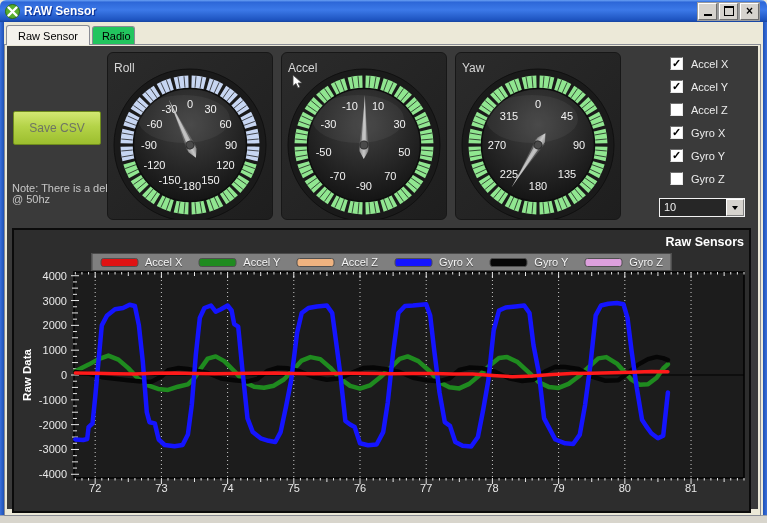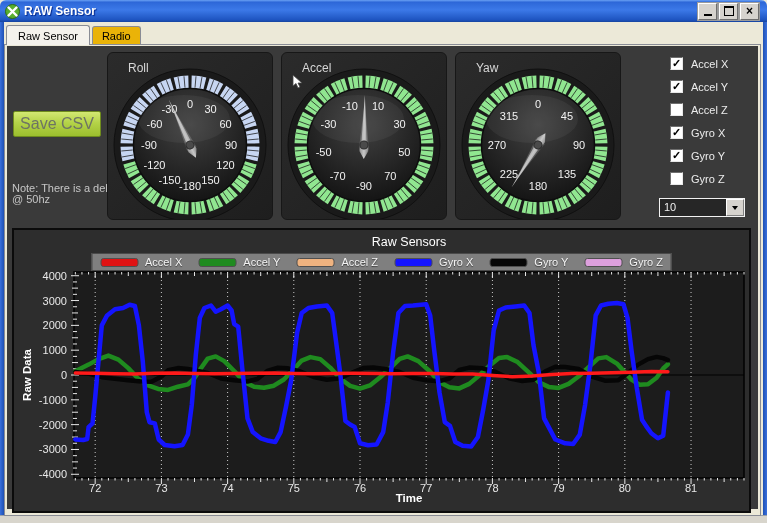--- a/index.html
+++ b/index.html
@@ -14,49 +14,49 @@
   .winbtn{width:17px;height:15px;background:#D6D3CE;border:1px solid;border-color:#FFFFFF #6E6E6E #6E6E6E #FFFFFF;
     display:flex;align-items:center;justify-content:center;font-size:10px;line-height:1;color:#000;box-shadow:0 0 0 1px #9B9B9B;}
   .glyph-min{width:8px;height:2px;background:#000;margin-top:7px;}
   .glyph-max{width:8px;height:7px;border:1px solid #000;border-top:2px solid #000;}
   .glyph-close{font-weight:bold;font-size:12px;margin-top:-1px;}
   .win-edge{position:absolute;top:22px;width:4px;height:494px;background:linear-gradient(90deg,#3A70DC,#1E50B4);}
   .win-edge.left{left:0;} .win-edge.right{right:0;background:linear-gradient(90deg,#1E50B4,#3A70DC);}
   .win-bottom{position:absolute;left:0;bottom:0;width:767px;height:7px;background:#D8D5CC;border-top:1px solid #9aa0a8;}
   
   .tabstrip{position:absolute;left:4px;top:22px;width:759px;height:22px;background:#ECE9D8;display:flex;align-items:flex-end;padding-left:2px;box-sizing:border-box;}
-  .tab{border:1px solid #898C95;border-bottom:none;border-radius:3px 3px 0 0;background:#eab308;
-    font-size:11px;color:#000;padding:3px 9px 2px 9px;margin-right:2px;position:relative;}
+  .tab{border:1px solid #898C95;border-bottom:none;border-radius:3px 3px 0 0;background:#22c55e;
+    font-size:11px;color:#000;padding:3px 3px 2px 9px;margin-right:2px;position:relative;}
   .tab.active{background:#F4F2EC;padding:4px 11px 3px 11px;z-index:3;margin-bottom:-1px;}
   .page{position:absolute;left:4px;top:44px;width:757px;height:472px;background:#ECE9D8;border:1px solid #898C95;box-sizing:border-box;z-index:2;}
   .panel{position:absolute;left:2px;top:1px;right:2px;bottom:6px;background:#3A3A3A;}
   
-  .save-btn{position:absolute;left:6px;top:65px;width:88px;height:26px;
+  .save-btn{position:absolute;left:6px;top:65px;width:88px;height:34px;
     background:linear-gradient(180deg,#D3E873 0%,#B4D348 45%,#9CBE2E 100%);
-    border:1px solid #6F8C1D;border-radius:2px;font-size:16px;color:#6E7464;font-family:"Liberation Sans",sans-serif;}
+    border:1px solid #6F8C1D;border-radius:2px;font-size:12px;color:#6E7464;font-family:"Liberation Sans",sans-serif;}
   .note{position:absolute;left:5px;top:137px;width:110px;font-size:11px;color:#C6C6C6;line-height:11px;}
   
   .gauge-panel{position:absolute;top:6px;width:164px;height:166px;border-radius:6px;
     background:linear-gradient(135deg,#2B2B2B,#1E1E1E);border:1px solid #171717;}
-  .gauge-title{position:absolute;left:20px;top:8px;font-size:12px;color:#D6D6D6;text-align:right;}
+  .gauge-title{position:absolute;left:6px;top:8px;font-size:12px;color:#D6D6D6;text-align:right;}
   
   .chk-col{position:absolute;right:10px;top:11px;width:78px;}
   .chk-row{display:flex;align-items:center;height:13px;margin-bottom:10px;}
   .chk-box{width:13px;height:13px;background:#FFFFFF;border:1px solid;border-color:#6E6E6E #E8E8E8 #E8E8E8 #6E6E6E;
     box-sizing:border-box;display:flex;align-items:center;justify-content:center;font-size:11px;font-weight:bold;color:#000;line-height:1;}
   .chk-label{font-size:11px;color:#ECECEC;margin-left:8px;}
   
   .dropdown{position:absolute;right:13px;top:152px;width:86px;height:19px;background:#262626;border:1px solid #F2F2F2;box-sizing:border-box;}
   .dropdown .val{position:absolute;left:4px;top:2px;font-size:11px;color:#EFEFEF;}
   .dropdown .btn{position:absolute;right:0;top:0;bottom:0;width:16px;background:#D6D3CE;
     border:1px solid;border-color:#FFFFFF #808080 #808080 #FFFFFF;display:flex;align-items:center;justify-content:center;}
   .dropdown .btn span{width:0;height:0;border-left:3px solid transparent;border-right:3px solid transparent;border-top:4px solid #000;}
   
   .chart{position:absolute;left:5px;top:182px;width:735px;height:281px;background:#2D2D2D;border:2px solid #0B0B0B;box-sizing:content-box;}
-  .chart-title{position:absolute;left:60px;top:5px;width:670px;text-align:center;font-size:12.5px;font-weight:normal;color:#FFFFFF;}
+  .chart-title{position:absolute;left:60px;top:5px;width:670px;text-align:right;font-size:12.5px;font-weight:bold;color:#FFFFFF;}
   .legend{position:absolute;left:50%;top:23px;transform:translateX(-50%);display:flex;align-items:center;
     background:#7F7F7F;border:1px solid #4A4A4A;padding:2px 8px;white-space:nowrap;}
   .legend .sw{width:36px;height:7px;border-radius:3px;border:1px solid #4F4F4F;margin-right:7px;}
   .legend .lbl{font-size:11px;color:#F4F4F4;text-shadow:0 1px 1px #3A3A3A;margin-right:16px;}
   .legend .lbl:last-child{margin-right:0;}
   .xlabel{position:absolute;left:60px;top:262px;width:670px;text-align:center;font-size:11.5px;font-weight:bold;color:#FFFFFF;}
   .ylabel{position:absolute;left:-26px;top:138px;width:80px;height:14px;text-align:center;
     transform:rotate(-90deg);font-size:11.5px;font-weight:bold;color:#FFFFFF;}
   .cursor{position:absolute;left:292px;top:74px;z-index:9;}
 </style>
@@ -456,21 +456,20 @@
             <span class="lbl">Accel Y</span>
             <span class="sw" style="background: rgb(239, 179, 128);"></span>
             <span class="lbl">Accel Z</span>
             <span class="sw" style="background: rgb(20, 20, 255);"></span>
             <span class="lbl">Gyro X</span>
             <span class="sw" style="background: rgb(6, 6, 6);"></span>
             <span class="lbl">Gyro Y</span>
             <span class="sw" style="background: rgb(221, 160, 221);"></span>
             <span class="lbl">Gyro Z</span>
           </div>
-        <div class="xlabel">Time</div>
         <div class="ylabel">Raw Data</div>
       <svg width="735" height="281" viewBox="0 0 735 281" style="position: absolute; left: 0px; top: 0px;">
             <rect x="60" y="42" width="670" height="206" fill="#1C1C1C" stroke="#000000" stroke-width="1.5"></rect>
             <line x1="81.18577075098771" y1="42" x2="81.18577075098771" y2="248" stroke="#E8E8E8" stroke-width="1" stroke-dasharray="1 3" opacity="0.85"></line>
             <line x1="147.39130434782572" y1="42" x2="147.39130434782572" y2="248" stroke="#E8E8E8" stroke-width="1" stroke-dasharray="1 3" opacity="0.85"></line>
             <line x1="213.59683794466372" y1="42" x2="213.59683794466372" y2="248" stroke="#E8E8E8" stroke-width="1" stroke-dasharray="1 3" opacity="0.85"></line>
             <line x1="279.80237154150177" y1="42" x2="279.80237154150177" y2="248" stroke="#E8E8E8" stroke-width="1" stroke-dasharray="1 3" opacity="0.85"></line>
             <line x1="346.00790513833977" y1="42" x2="346.00790513833977" y2="248" stroke="#E8E8E8" stroke-width="1" stroke-dasharray="1 3" opacity="0.85"></line>
             <line x1="412.21343873517776" y1="42" x2="412.21343873517776" y2="248" stroke="#E8E8E8" stroke-width="1" stroke-dasharray="1 3" opacity="0.85"></line>
             <line x1="478.41897233201576" y1="42" x2="478.41897233201576" y2="248" stroke="#E8E8E8" stroke-width="1" stroke-dasharray="1 3" opacity="0.85"></line>

